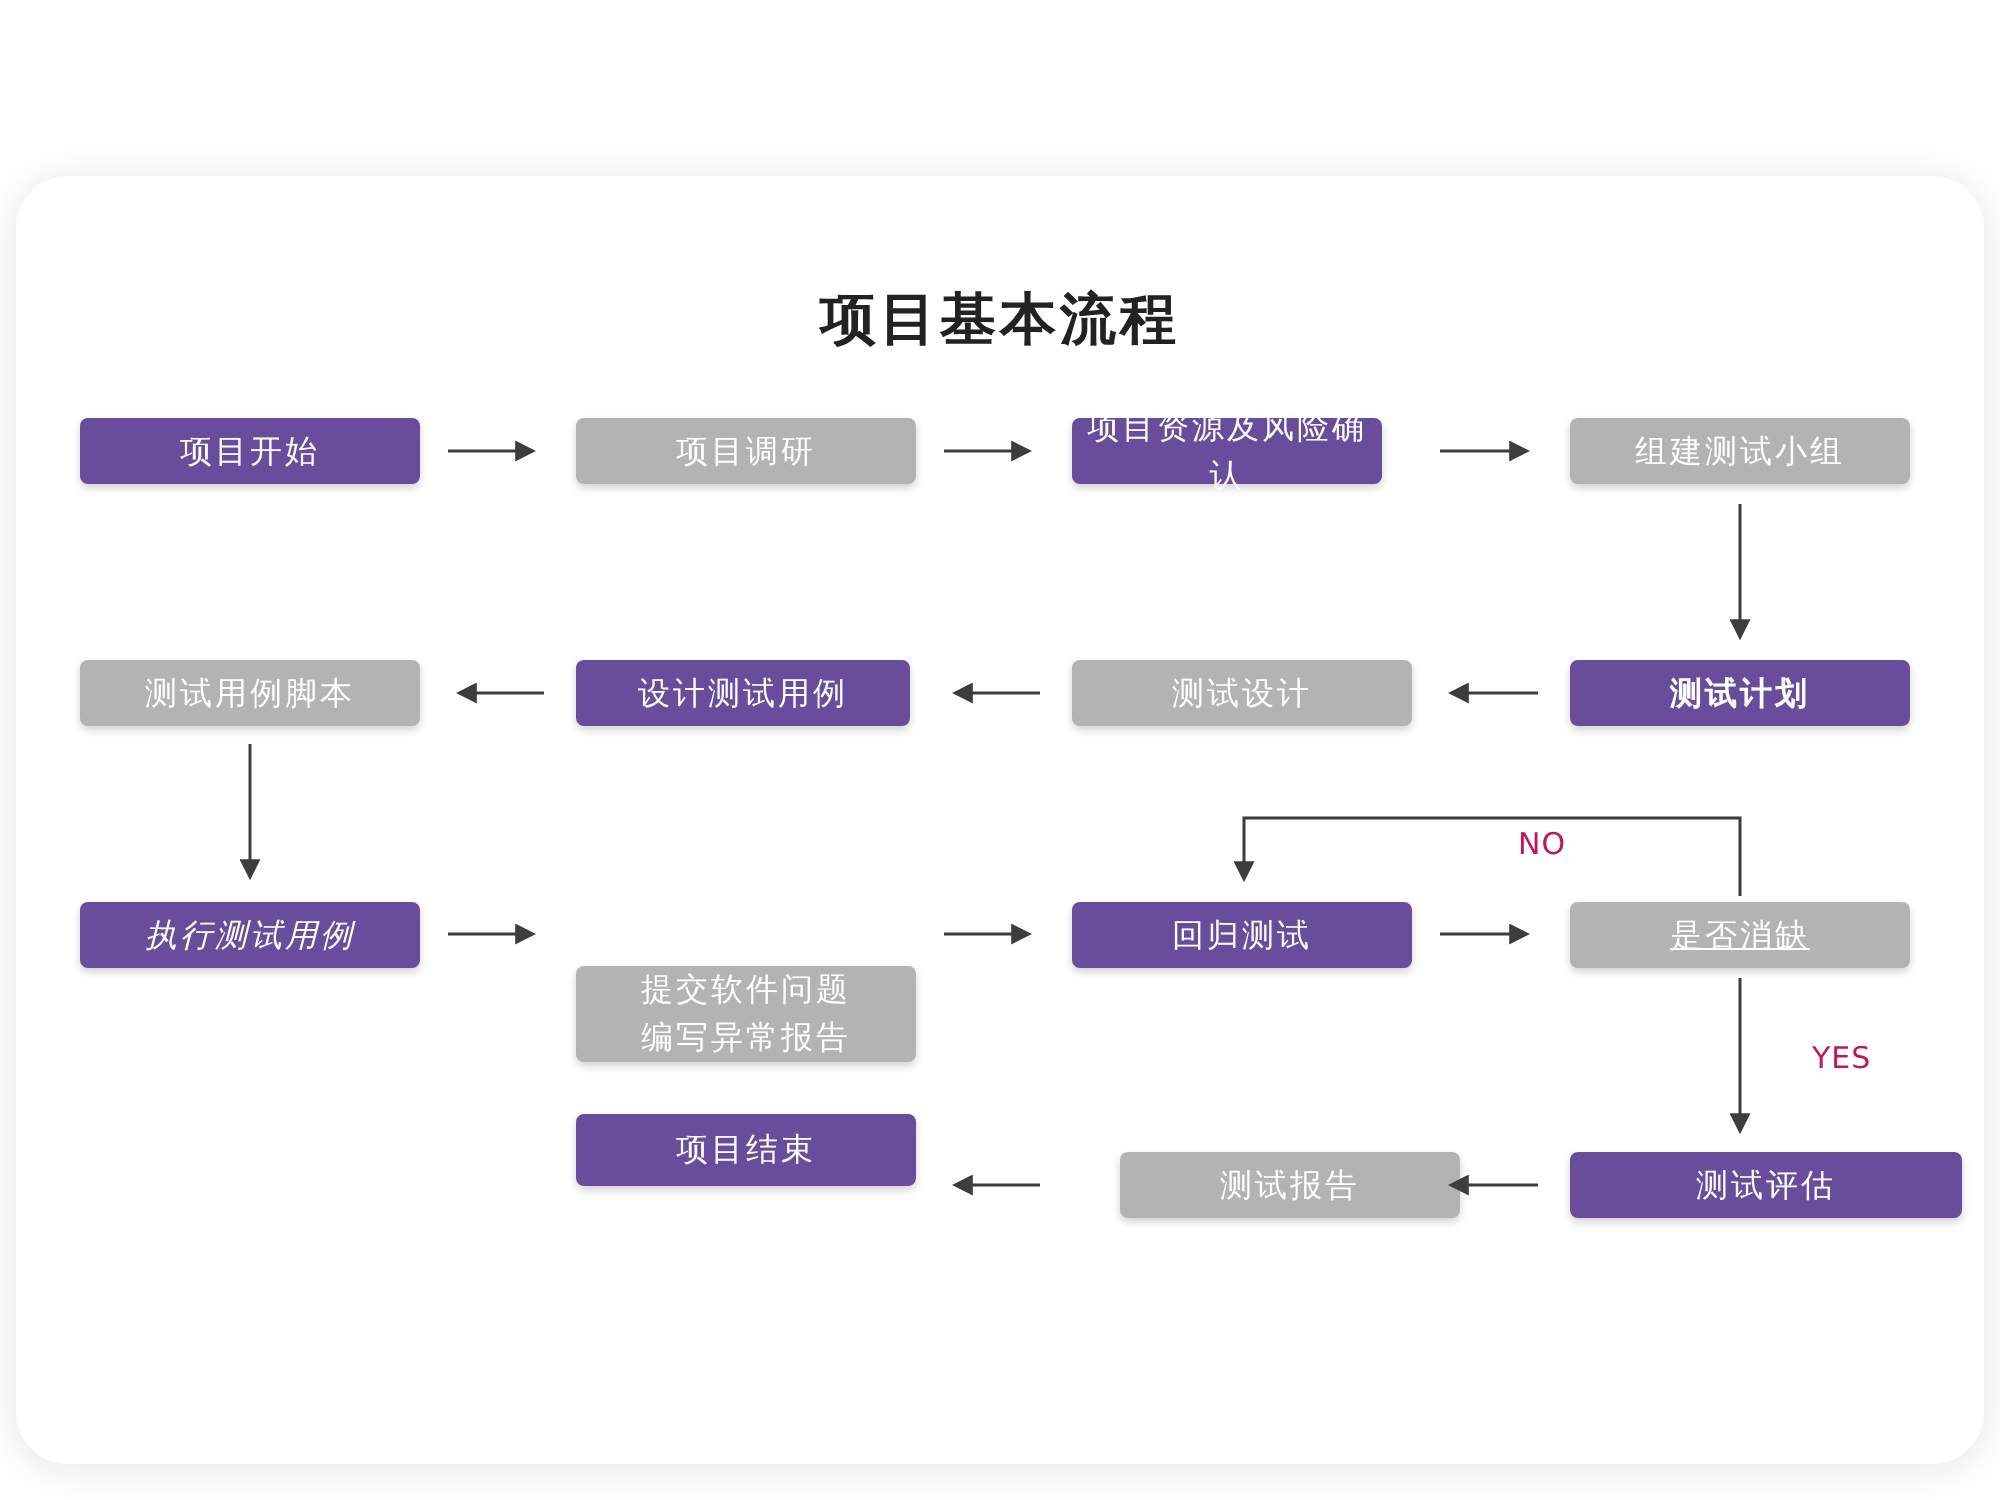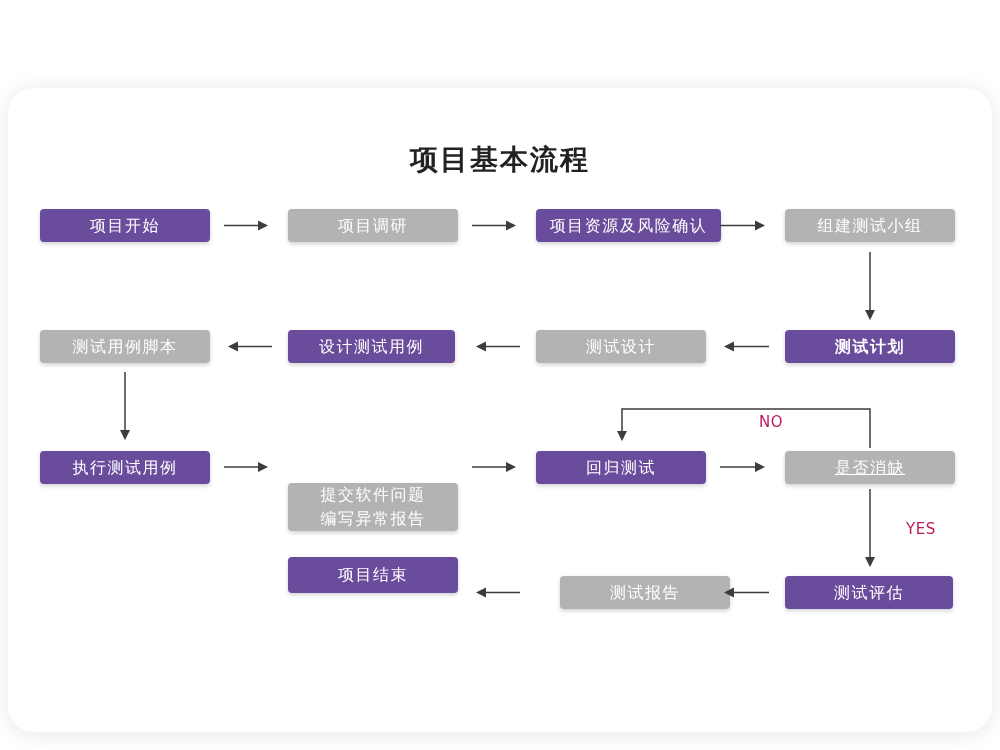--- a/index.html
+++ b/index.html
@@ -33,37 +33,37 @@
 </head>
 <body>
 
 <div class="stage">
   <div class="card"></div>
 
   <div class="title">项目基本流程</div>
 
   <div class="node purple" style="left:40px;  top:209px; width:170px; height:33px;">项目开始</div>
   <div class="node gray" style="left:288px; top:209px; width:170px; height:33px;">项目调研</div>
-  <div class="node purple" style="left:536px; top:209px; width:185px; height:33px;">项目资源及风险确认</div>
+  <div class="node purple" style="left:536px; top:209px; width:155px; height:33px;">项目资源及风险确认</div>
   <div class="node gray" style="left:785px; top:209px; width:170px; height:33px;">组建测试小组</div>
 
   <div class="node gray" style="left:40px;  top:330px; width:170px; height:33px;">测试用例脚本</div>
   <div class="node purple" style="left:288px; top:330px; width:167px; height:33px;">设计测试用例</div>
   <div class="node gray" style="left:536px; top:330px; width:170px; height:33px;">测试设计</div>
   <div class="node purple" style="left:785px; top:330px; width:170px; height:33px;font-weight:bold;">测试计划</div>
 
-  <div class="node purple" style="left:40px;  top:451px; width:170px; height:33px;">执行测试用例</div>
+  <div class="node purple" style="left:40px;  top:451px; width:170px; height:33px;font-style:italic;">执行测试用例</div>
   <div class="node gray" style="left:288px; top:443px; width:170px; height:48px;margin-top:40px;">提交软件问题
 编写异常报告</div>
   <div class="node purple" style="left:536px; top:451px; width:170px; height:33px;">回归测试</div>
   <div class="node gray" style="left:785px; top:451px; width:170px; height:33px;text-decoration:underline;">是否消缺</div>
 
   <div class="node purple" style="left:288px; top:557px; width:170px; height:36px;">项目结束</div>
   <div class="node gray" style="left:560px; top:576px; width:170px; height:33px;">测试报告</div>
-  <div class="node purple" style="left:785px; top:576px; width:168px; height:33px;">测试评估</div>
+  <div class="node purple" style="left:785px; top:576px; width:196px; height:33px;">测试评估</div>
 
   <div class="flow-label" style="left:731px; top:413px;">NO</div>
   <div class="flow-label" style="left:878px; top:520px;">YES</div>
 
   <svg class="edges" viewBox="0 0 1000 750">
     <defs>
       <marker id="arrowhead" viewBox="0 0 10 10" refX="8" refY="5" markerWidth="7" markerHeight="7" orient="auto">
         <path d="M0,0 L10,5 L0,10 z"></path>
       </marker>
     </defs>

